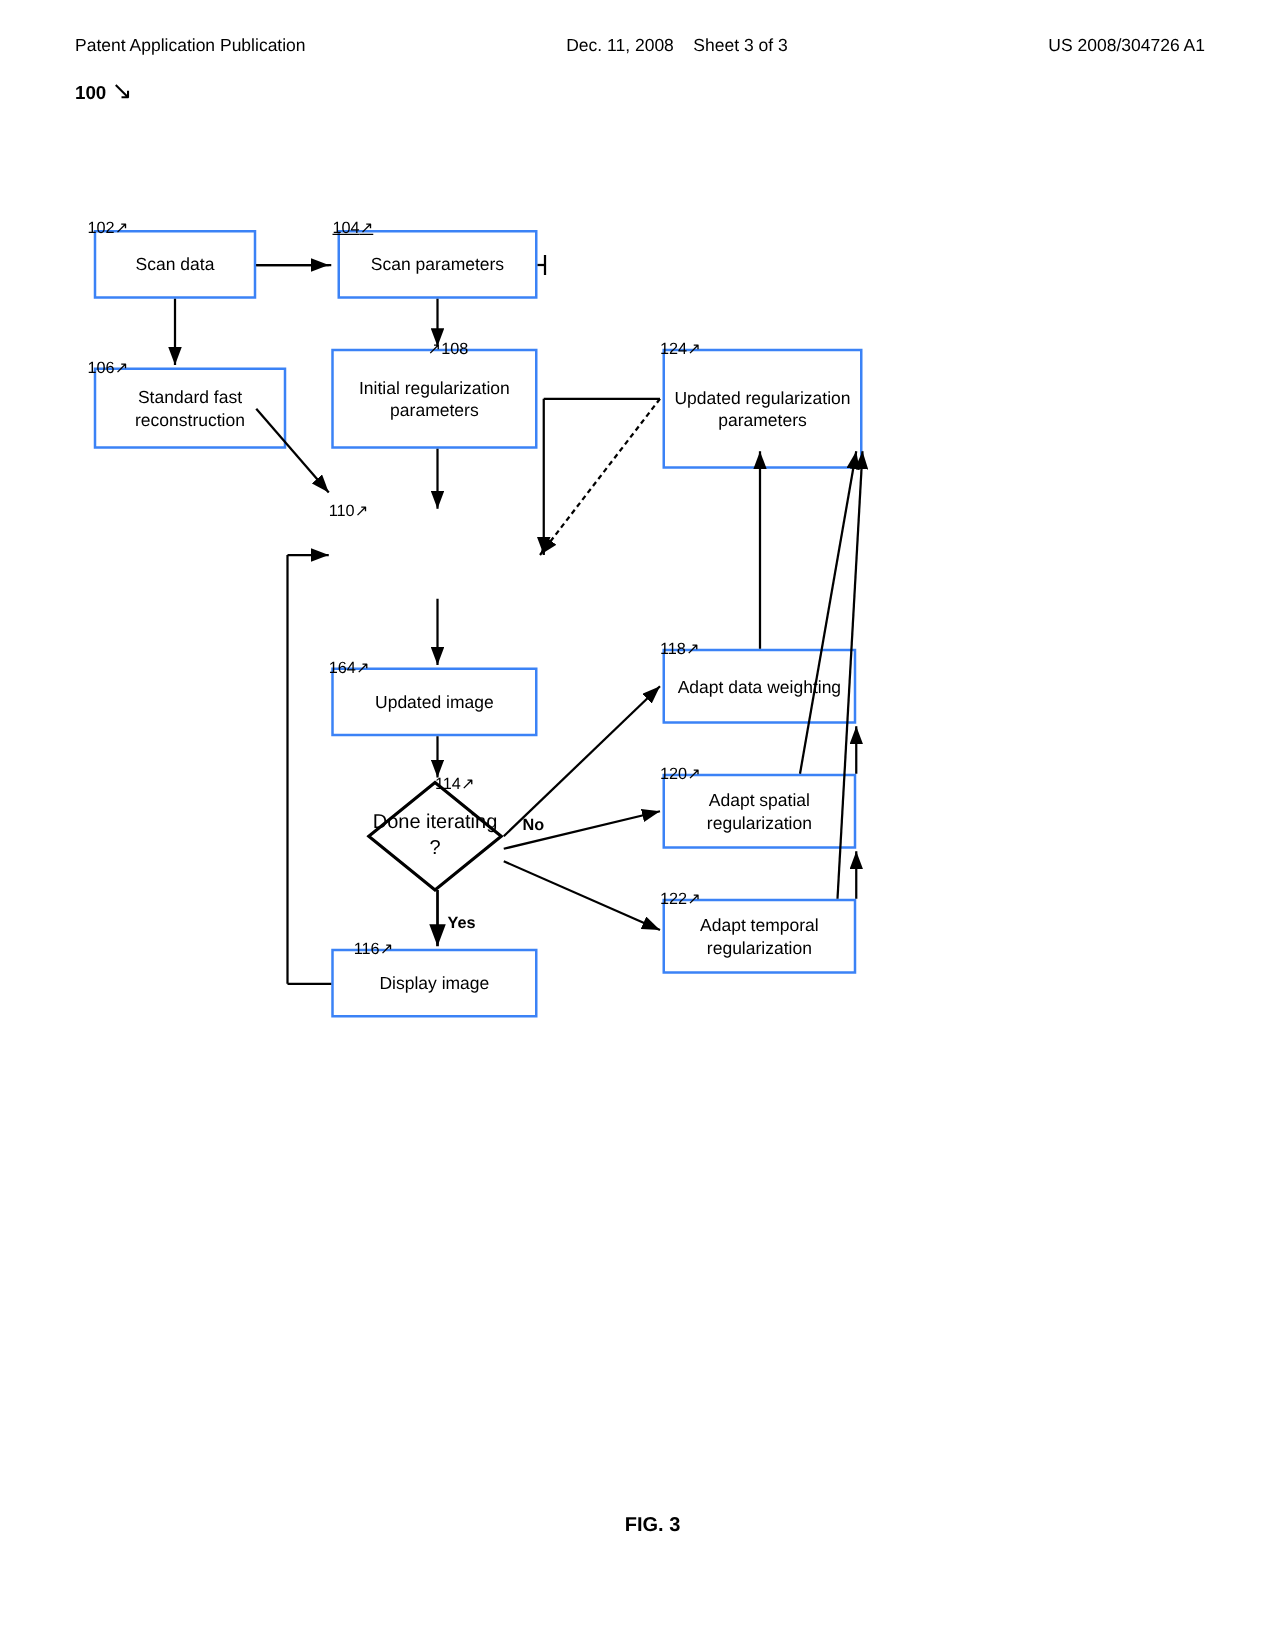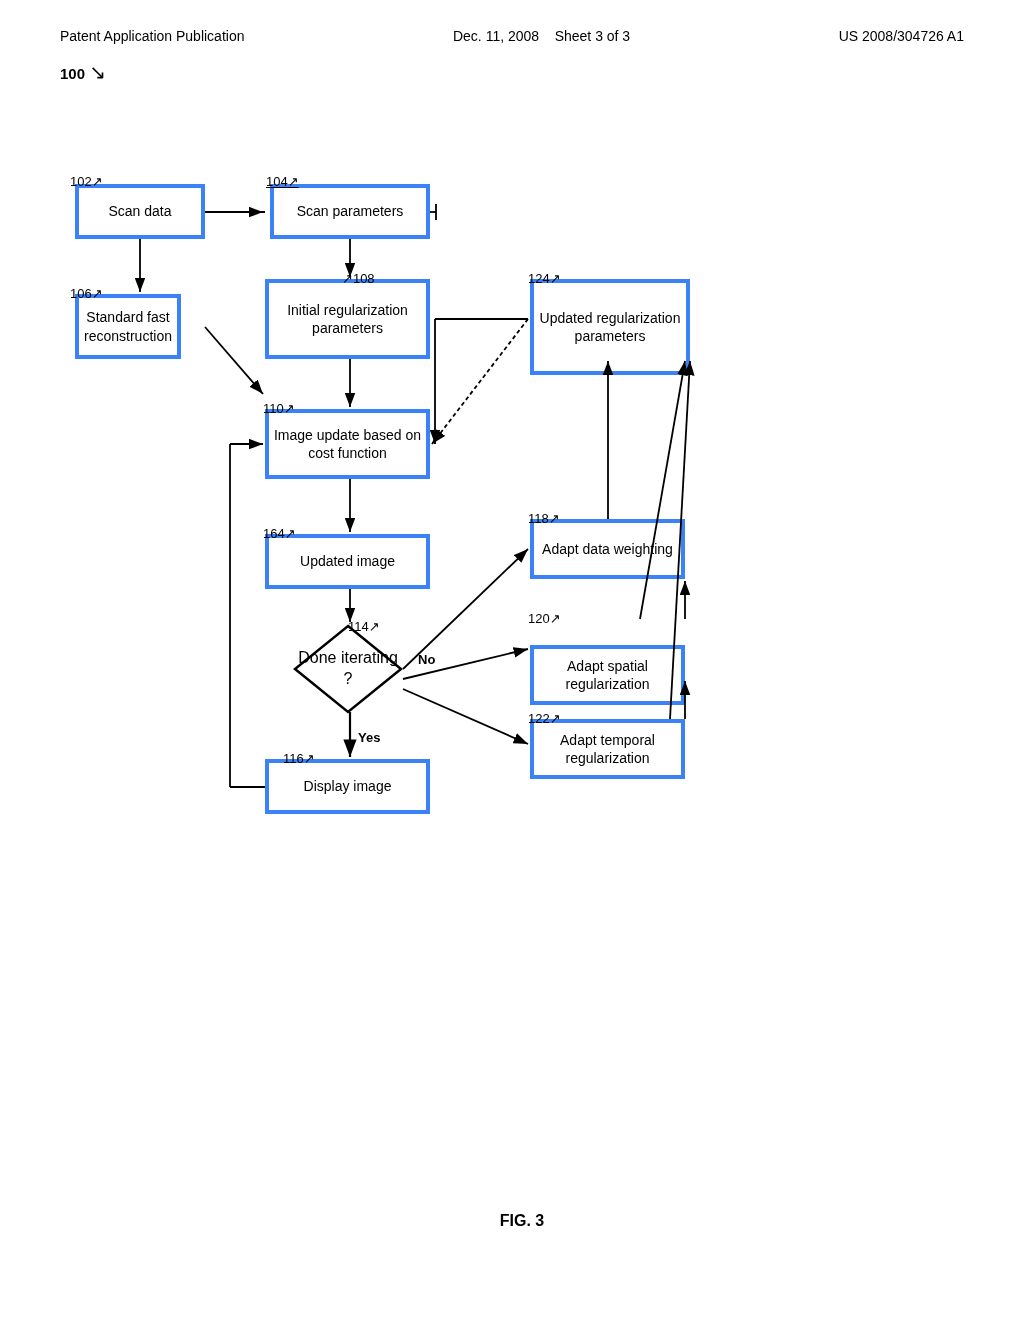--- a/index.html
+++ b/index.html
@@ -24,21 +24,21 @@
     .diagram-area {
       position: relative;
       width: 100%;
       height: 1100px;
       margin-top: 20px;
     }
 
     
     .box {
       position: absolute;
-      border: 4px solid #3b82f6;
+      border: 2px solid #3b82f6;
       display: flex;
       align-items: center;
       justify-content: center;
       text-align: center;
       font-size: 14px;
       line-height: 1.3;
       background: #fff;
     }
 
     
@@ -125,37 +125,34 @@
     <span>102</span>↗
   </span>
 
   <div class="box" style="left:270px; top:120px; width:160px; height:55px;">
     <span>Scan parameters</span>
   </div>
   <span class="ref" style="left:266px; top:110px;text-decoration:underline;">
     <span>104</span>↗
   </span>
 
-  <div class="box" style="left:75px; top:230px; width:106px; height:65px;">
+  <div class="box" style="left:75px; top:230px; width:154px; height:65px;">
     <span>Standard fast reconstruction</span>
   </div>
   <span class="ref" style="left:70px; top:222px;">
     <span>106</span>↗
   </span>
 
   <div class="box" style="left:265px; top:215px; width:165px; height:80px;">
     <span>Initial regularization parameters</span>
   </div>
   <span class="ref" style="left:342px; top:207px;">
     ↗<span>108</span>
   </span>
 
-  <div class="box" style="left:265px; top:345px; width:165px; height:70px;">
-    <span>Image update based on cost function</span>
-  </div>
   <span class="ref" style="left:263px; top:337px;">
     <span>110</span>↗
   </span>
 
   <div class="box" style="left:265px; top:470px; width:165px; height:55px;">
     <span>Updated image</span>
   </div>
   <span class="ref" style="left:263px; top:462px;">
     <span>164</span>↗
   </span>
@@ -179,21 +176,21 @@
     <span>116</span>↗
   </span>
 
   <div class="box" style="left:530px; top:455px; width:155px; height:60px;">
     <span>Adapt data weighting</span>
   </div>
   <span class="ref" style="left:528px; top:447px;">
     <span>118</span>↗
   </span>
 
-  <div class="box" style="left:530px; top:555px; width:155px; height:60px;margin-top:26px;">
+  <div class="box" style="left:530px; top:555px; width:155px; height:60px;">
     <span>Adapt spatial regularization</span>
   </div>
   <span class="ref" style="left:528px; top:547px;">
     <span>120</span>↗
   </span>
 
   <div class="box" style="left:530px; top:655px; width:155px; height:60px;">
     <span>Adapt temporal regularization</span>
   </div>
   <span class="ref" style="left:528px; top:647px;">

